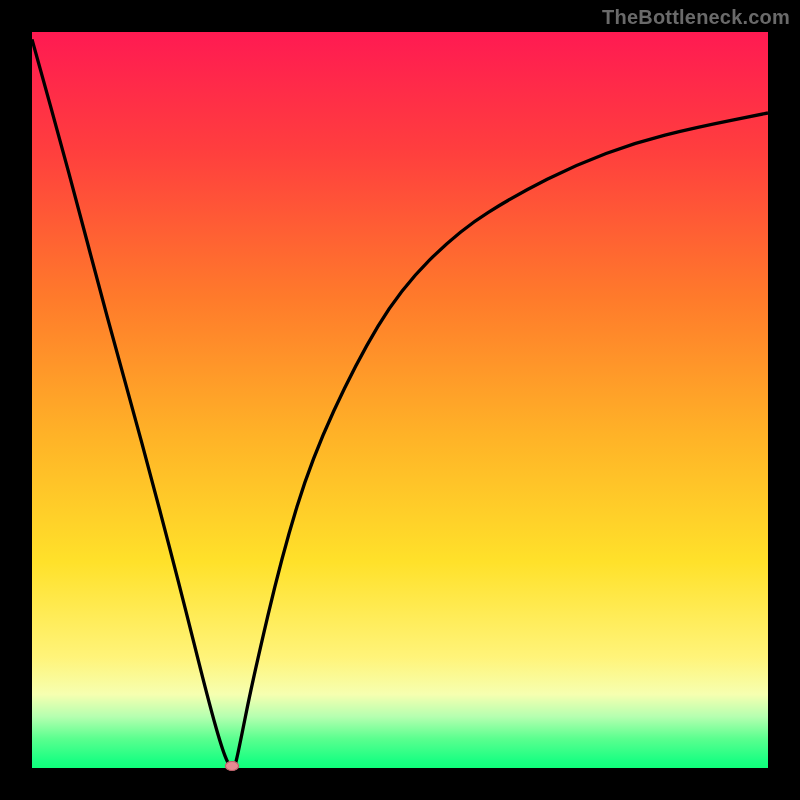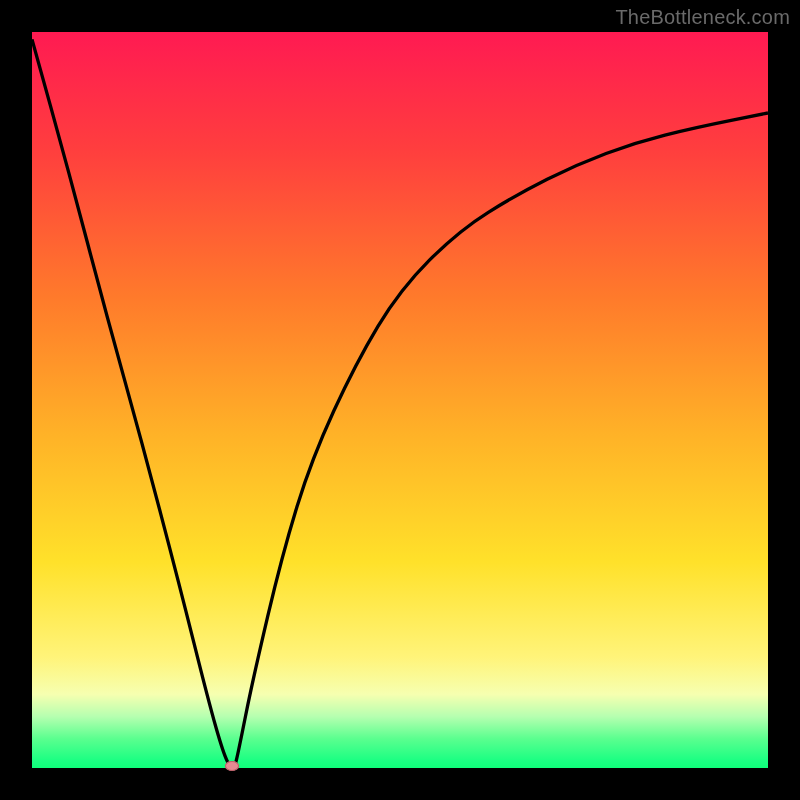--- a/index.html
+++ b/index.html
@@ -55,21 +55,21 @@
     height: 10px;
     border-radius: 50%;
     transform: translate(-50%, -50%);
     pointer-events: none;
   }
   .attribution {
     position: absolute;
     top: 6px;
     right: 10px;
     font-size: 20px;
-    font-weight: 400;
+    font-weight: 700;
     color: #6a6a6a;
     letter-spacing: 0.2px;
     user-select: none;
   }
 </style>
 </head>
 <body>
 
 <div class="stage">
   <div class="attribution">TheBottleneck.com</div>

